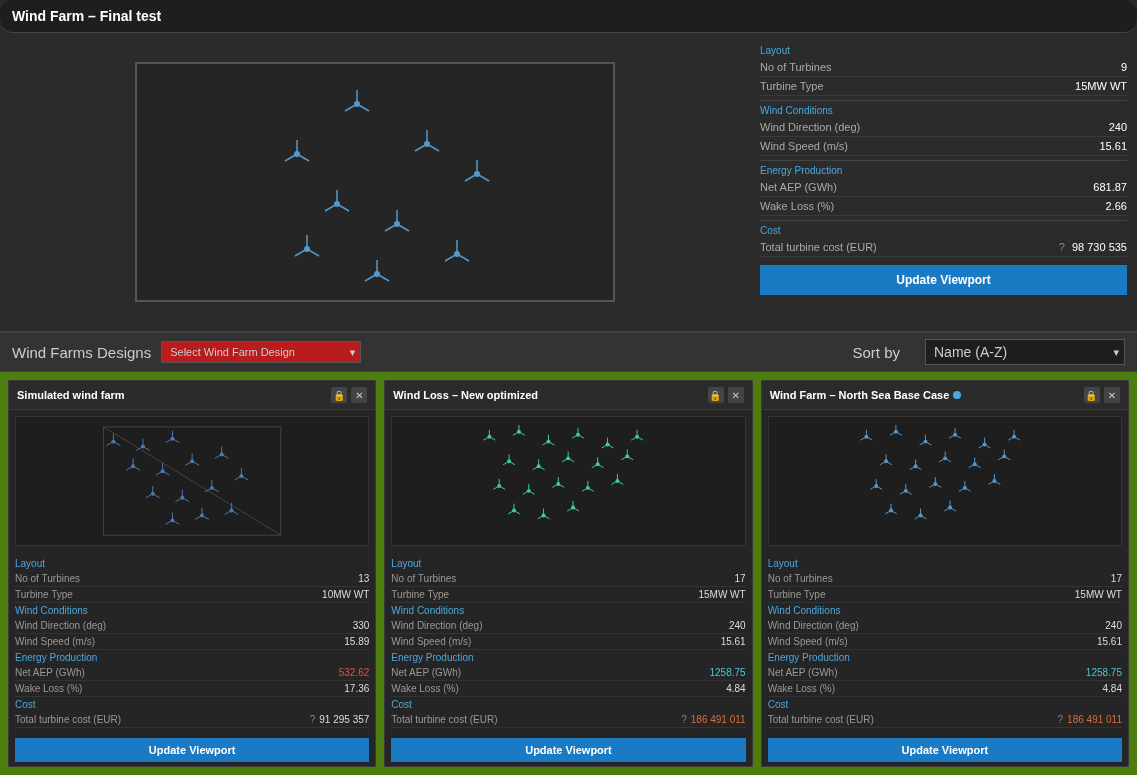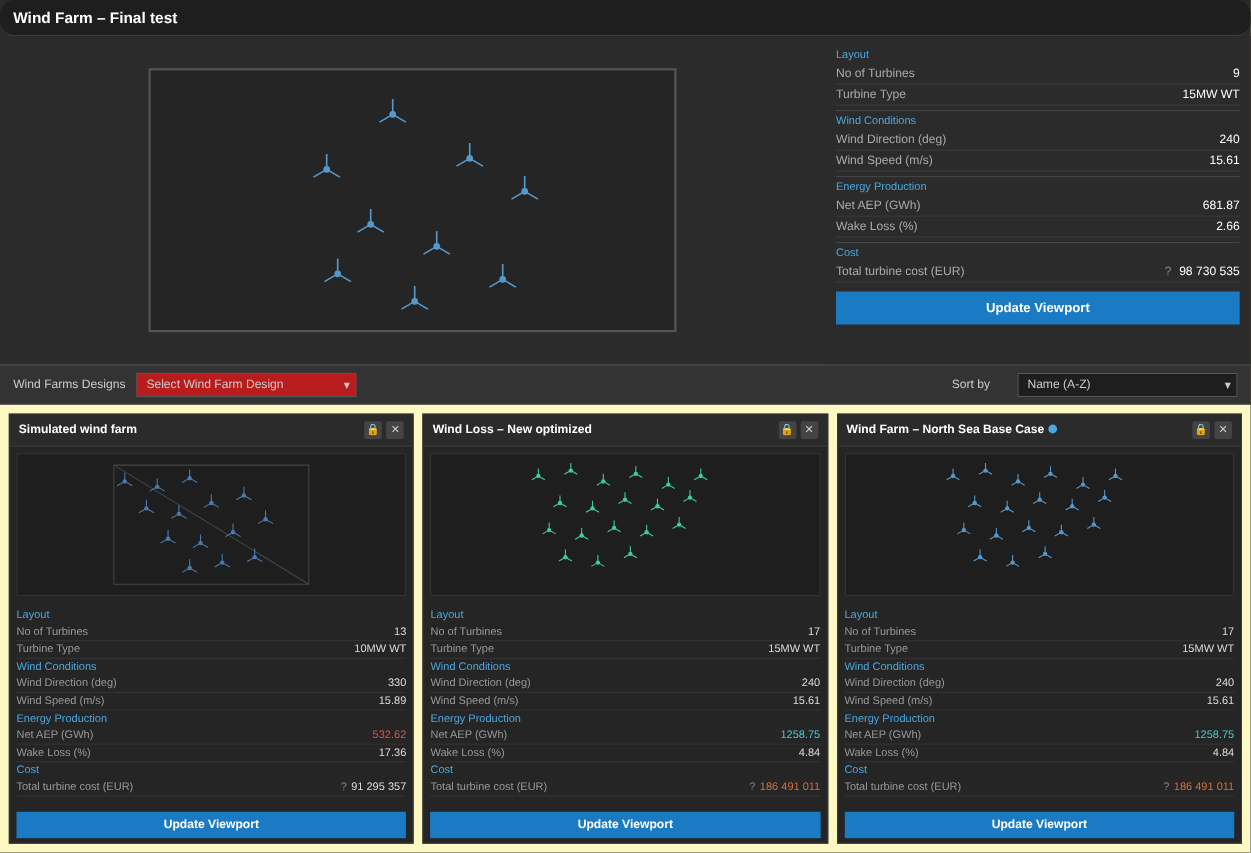--- a/index.html
+++ b/index.html
@@ -96,21 +96,21 @@
     .designs-bar {
       background: #333;
       padding: 6px 12px;
       display: flex;
       align-items: center;
       gap: 10px;
       border-bottom: 1px solid #444;
     }
     .designs-bar label {
       color: #ccc;
-      font-size: 11px;
+      font-size: 15px;
     }
     .designs-select {
       background: #b91c1c;
       color: #ccc;
       border: 1px solid #555;
       padding: 4px 8px;
       font-size: 11px;
       width: 200px;
       cursor: pointer;
       appearance: none;
@@ -132,32 +132,32 @@
       margin-left: auto;
       display: flex;
       align-items: center;
       gap: 25px;
     }
     .sort-select {
       background: #1e1e1e;
       color: #ccc;
       border: 1px solid #555;
       padding: 4px 8px;
-      font-size: 11px;
+      font-size: 14px;
       width: 200px;
       cursor: pointer;
       appearance: none;
       -webkit-appearance: none;
     }
 
     .cards-section {
       flex: 1;
       display: flex;
       gap: 0;
-      background: #fef9c3;
+      background: #4d7c0f;
       padding: 8px;
       gap: 8px;
       overflow: hidden;
     }
     .farm-card {
       flex: 1;
       background: #252525;
       border: 1px solid #3a3a3a;
       display: flex;
       flex-direction: column;

